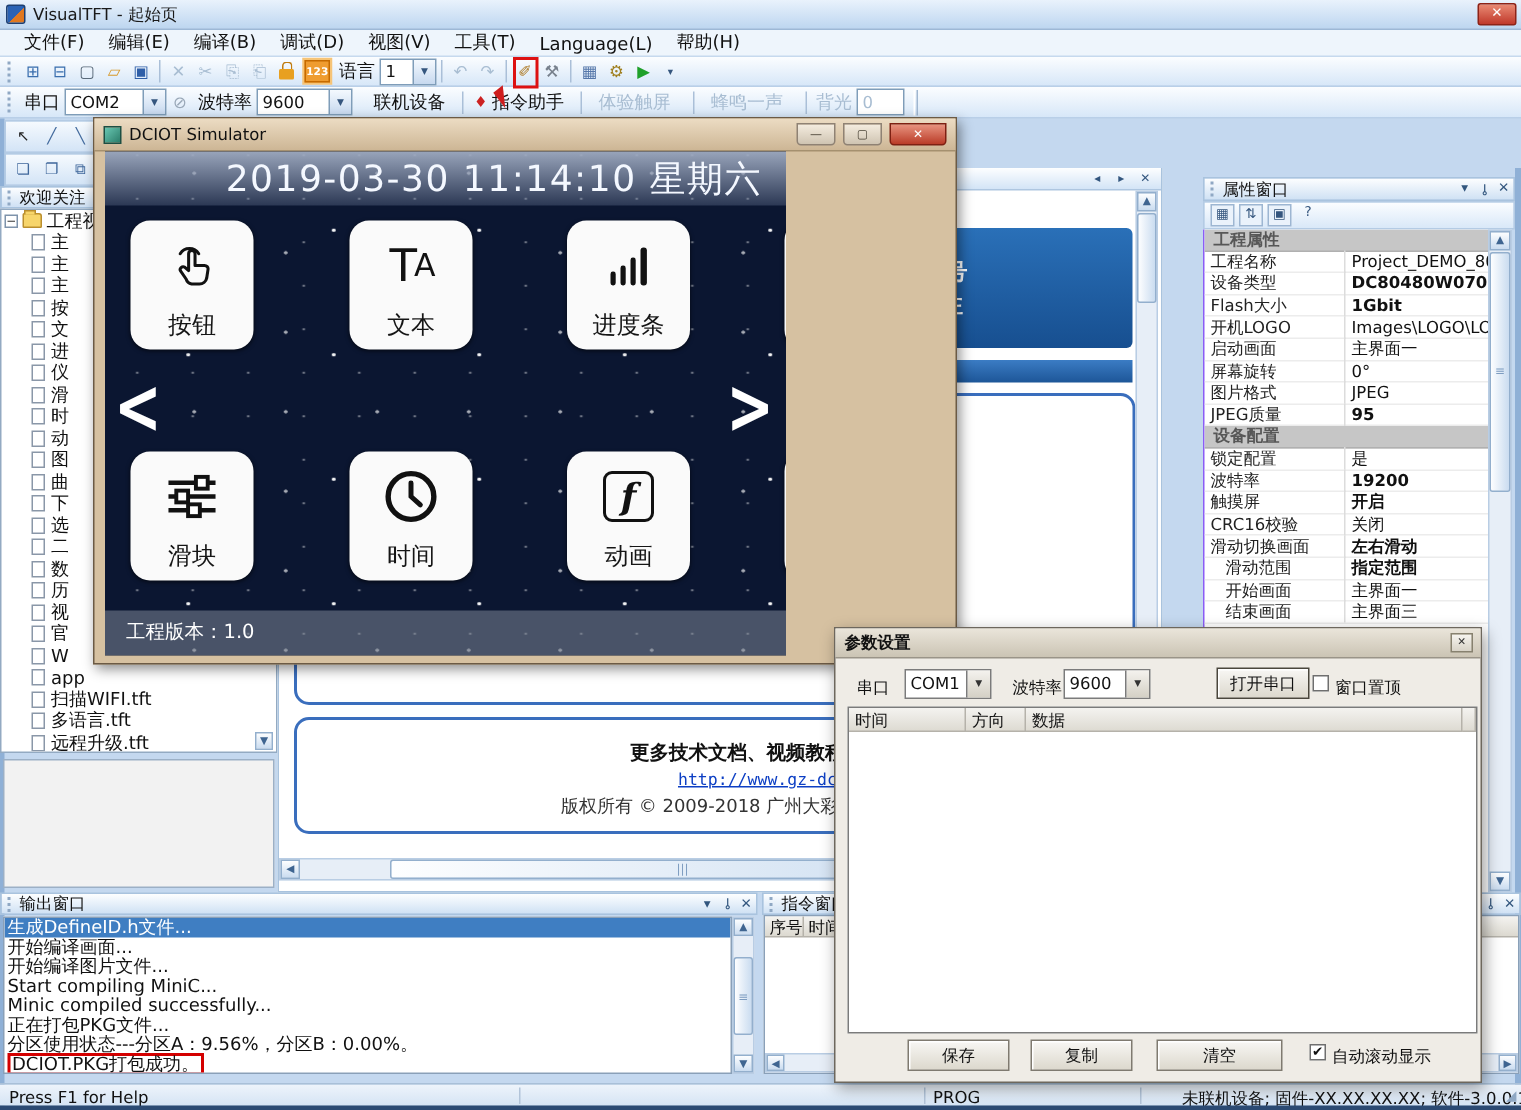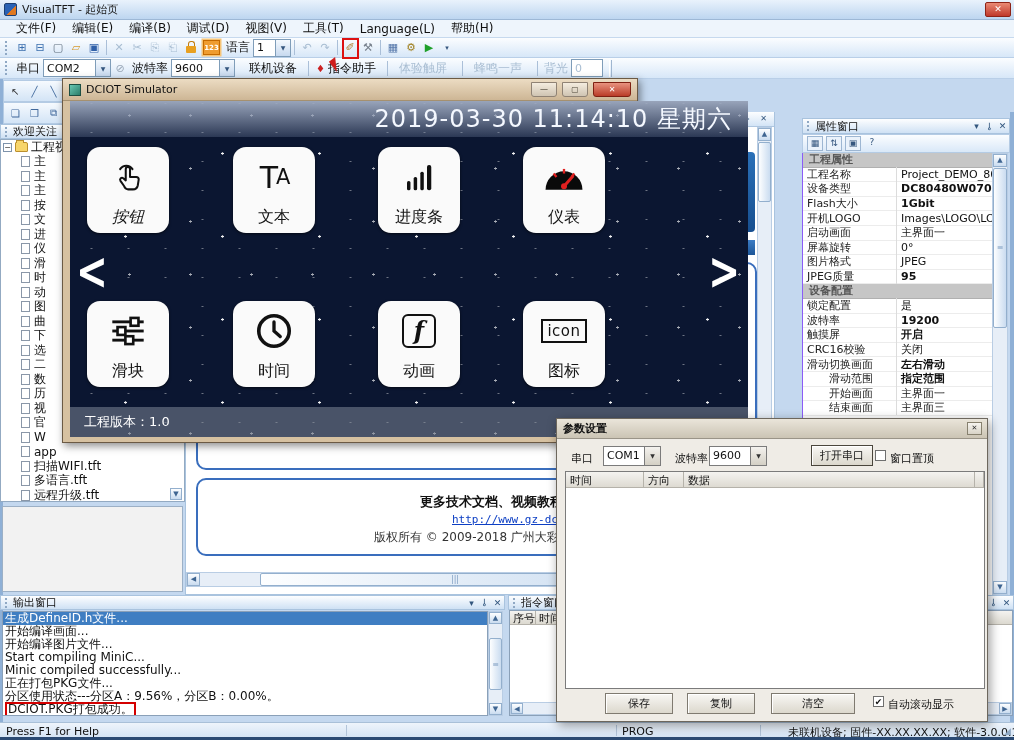--- a/index.html
+++ b/index.html
@@ -77,21 +77,21 @@
 .ta{font-size:30px;font-weight:500;letter-spacing:-2px;}
 .ta small{font-size:21px;}
 .ffla{width:34px;height:34px;border:2.5px solid #111;border-radius:6px;font-family:"DejaVu Serif","Liberation Serif",serif;font-style:italic;font-weight:bold;font-size:24px;line-height:30px;text-align:center;}
 .iconbox{border:2.5px solid #111;padding:1px 4px;font-size:15px;font-weight:500;letter-spacing:.5px;}
 
 .pgrid{background:#fff;border-left:1px solid #8b5cf6;overflow:hidden;}
 .prow{height:14.6px;display:flex;border-bottom:1px solid #ececec;font-size:11px;align-items:center;}
 .prow .pl{width:94px;padding-left:4px;border-right:1px solid #dcdcdc;white-space:nowrap;overflow:hidden;color:#222;}
 .prow .pv{flex:1;padding-left:4px;white-space:nowrap;overflow:hidden;}
 .prow.b .pv{font-weight:bold;}
-.prow.ind .pl{padding-left:26px;}
+.prow.ind .pl{padding-left:14px;}
 .psec{height:14.6px;background:#c6c6c6;color:#575757;font-weight:bold;font-size:11px;line-height:14.6px;padding-left:6px;border-bottom:1px solid #b0b0b0;}
 .ptool{background:linear-gradient(#fbfdff,#d9e8f8);border:1px solid #b4cbe4;display:flex;align-items:center;gap:3px;padding-left:4px;}
 .ptb{width:16px;height:15px;border:1px solid #9db6d2;background:#eaf2fb;font-size:9px;color:#35567e;text-align:center;line-height:13px;}
 
 .dlg{background:#efece6;border:1px solid #6d675d;box-shadow:2px 3px 10px rgba(0,0,0,.4);}
 .dlgtitle{height:20px;background:linear-gradient(#eae5da,#cbc4b4);border-bottom:1px solid #9a9488;font-size:11px;font-weight:bold;display:flex;align-items:center;padding:0 6px;}
 .dlgclose{position:absolute;right:5px;top:3px;width:15px;height:13px;background:linear-gradient(#f6f4ef,#d8d3c7);border:1px solid #87816f;font-size:7px;text-align:center;line-height:11px;color:#333;}
 .cbox{width:11px;height:11px;background:#fff;border:1px solid #6f6f6f;font-size:9px;line-height:10px;text-align:center;color:#111;}
 .cbtn{background:linear-gradient(#f8f7f4,#dcd8cd);border:1px solid #7f7a70;box-shadow:inset 1px 1px 0 #fff;font-size:11px;text-align:center;margin-left:26px;}
 .ccombo{display:flex;background:#fff;border:1px solid #7b7b7b;height:20px;}
@@ -452,26 +452,26 @@
 
 <div class="ab simwin" style="left:62px;top:78px;width:576px;height:365px;z-index:50;">
   <div class="simtitle">
     <span class="simico"></span>
     <span style="font-size:11px;">DCIOT Simulator</span>
     <span style="flex:1;"></span>
     <span class="simbtn" style="width:26px;">—</span>
     <span class="simbtn" style="width:26px;">▢</span>
     <span class="simbtn close" style="width:38px;">✕</span>
   </div>
-  <div class="simscreen" style="margin:0 7px 7px 7px;width:678px;height:336px;">
+  <div class="simscreen" style="margin:0 7px 7px 7px;width:454px;height:336px;">
     <div class="dateband">2019-03-30 11:14:10 星期六</div>
     <div class="chev" style="left:6px;top:150px;">&lt;</div>
     <div class="chev" style="right:8px;top:150px;">&gt;</div>
 
-    <div class="tile" style="left:17px;top:46px;font-style:italic;">
+    <div class="tile" style="left:17px;top:46px;">
       <div class="tglyph">
         <svg viewBox="0 0 32 32" width="36" height="36" fill="none" stroke="#111" stroke-width="1.8" stroke-linecap="round" stroke-linejoin="round">
           <path d="M9 9 a6.5 6.5 0 0 1 11 0"></path>
           <path d="M12.5 24 l-3.2 -4.6 c-1.1 -1.7 .9 -3.4 2.5 -2.3 l2.2 1.9 v-10 a1.9 1.9 0 0 1 3.8 0 v7 h5.6 c1.3 0 2.3 1 2.1 2.3 l-.8 5.2 a4.4 4.4 0 0 1 -4.3 3.5 h-4.6 a4.4 4.4 0 0 1 -3.3 -3z"></path>
         </svg>
       </div>
       <div class="tlab">按钮</div>
     </div>
 
     <div class="tile" style="left:163px;top:46px;">

